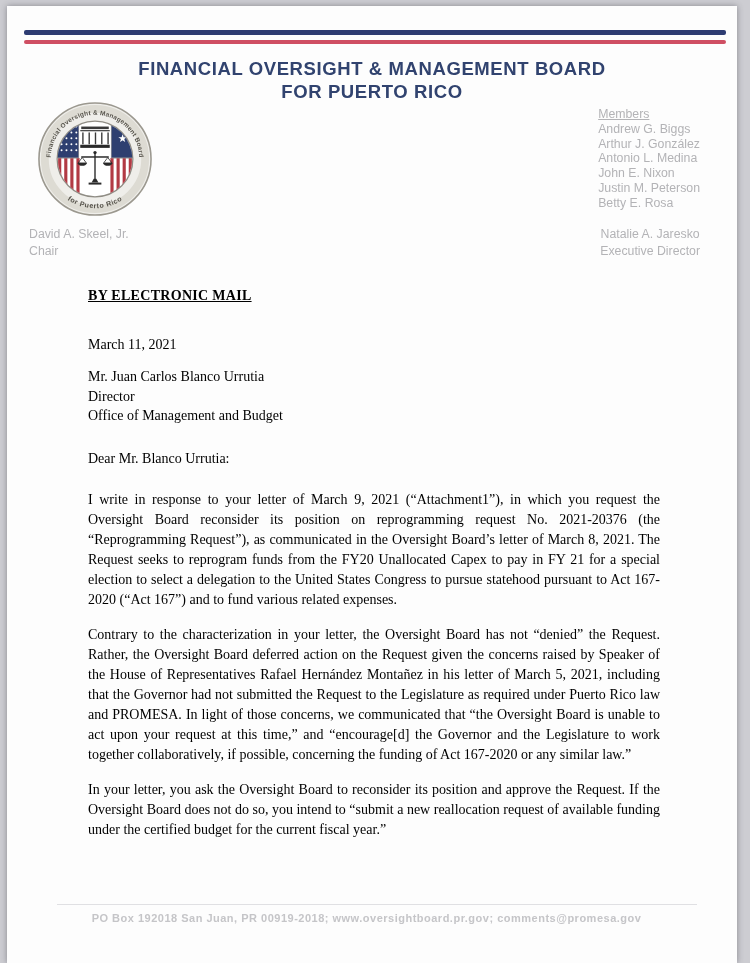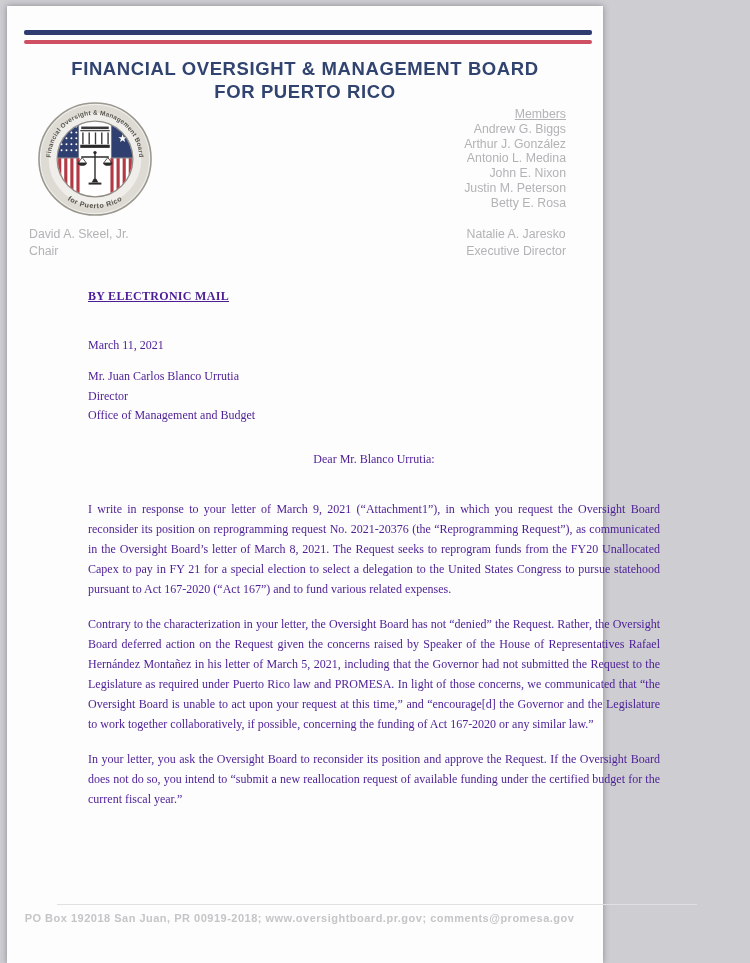--- a/index.html
+++ b/index.html
@@ -1,51 +1,51 @@
 <!DOCTYPE html>
 <html><head>
 <meta charset="utf-8">
 <style>
   * { margin:0; padding:0; box-sizing:border-box; }
   html,body { width:750px; height:963px; overflow:hidden; background:#cdcdd2; font-family:"Liberation Sans", sans-serif; }
   .page {
-    position:absolute; left:7px; top:6px; width:596px; height:957px;
+    position:absolute; left:7px; top:6px; width:730px; height:957px;
     background:#fdfdfd; box-shadow:0 0 6px rgba(50,50,60,.45);
   }
   .rule { position:absolute; left:17px; right:11px; border-radius:2px; }
   .rule-blue { top:24px; height:5px; background:#2e3c72; }
   .rule-red  { top:34px; height:4px; background:#cf4f63; }
   .org-title {
     position:absolute; top:51px; left:0; right:0; text-align:center;
     color:#31436f; font-weight:700; font-size:18.5px; line-height:23px;
     letter-spacing:.6px; font-family:"Liberation Sans", sans-serif;
   }
   .seal { position:absolute; left:29px; top:94px; width:118px; height:118px; }
   .members {
-    position:absolute; top:101px; right:37px; text-align:right;
+    position:absolute; top:101px; right:37px; text-align:left;
     color:#b3b3b6; font-size:12.3px; line-height:14.8px;
   }
   .members-heading { text-decoration:underline; }
   .chair-block {
     position:absolute; left:22px; top:220px; width:132px; text-align:left;
     color:#b3b3b6; font-size:12.3px; line-height:16.5px;
   }
   .ed-block {
     position:absolute; top:220px; right:37px; text-align:center;
     color:#b3b3b6; font-size:12.3px; line-height:16.5px;
   }
   .letter {
     position:absolute; left:81px; top:280px; width:572px;
-    color:#4c1d95; font-family:"Liberation Serif", serif;
-    font-size:12px; line-height:20px;
+    color:#000000; font-family:"Liberation Serif", serif;
+    font-size:14px; line-height:20px;
   }
   .delivery { font-weight:700; text-decoration:underline; letter-spacing:.3px; margin-bottom:29px; }
   .date { margin-bottom:12px; }
   .recipient { line-height:19.5px; margin-bottom:23px; }
-  .salutation { margin-bottom:30px;text-align:center; }
+  .salutation { margin-bottom:21px; }
   .para { text-align:justify; margin-bottom:15px; }
   .footer-rule { position:absolute; left:50px; top:898px; width:640px; height:1px; background:#e0e0e3; }
   .footer-text {
     position:absolute; top:906px; left:0; right:11px; text-align:center;
     font-weight:700; font-size:11px; letter-spacing:.5px; color:#c5c5c8;
   }
 </style>
 </head>
 <body>
 

